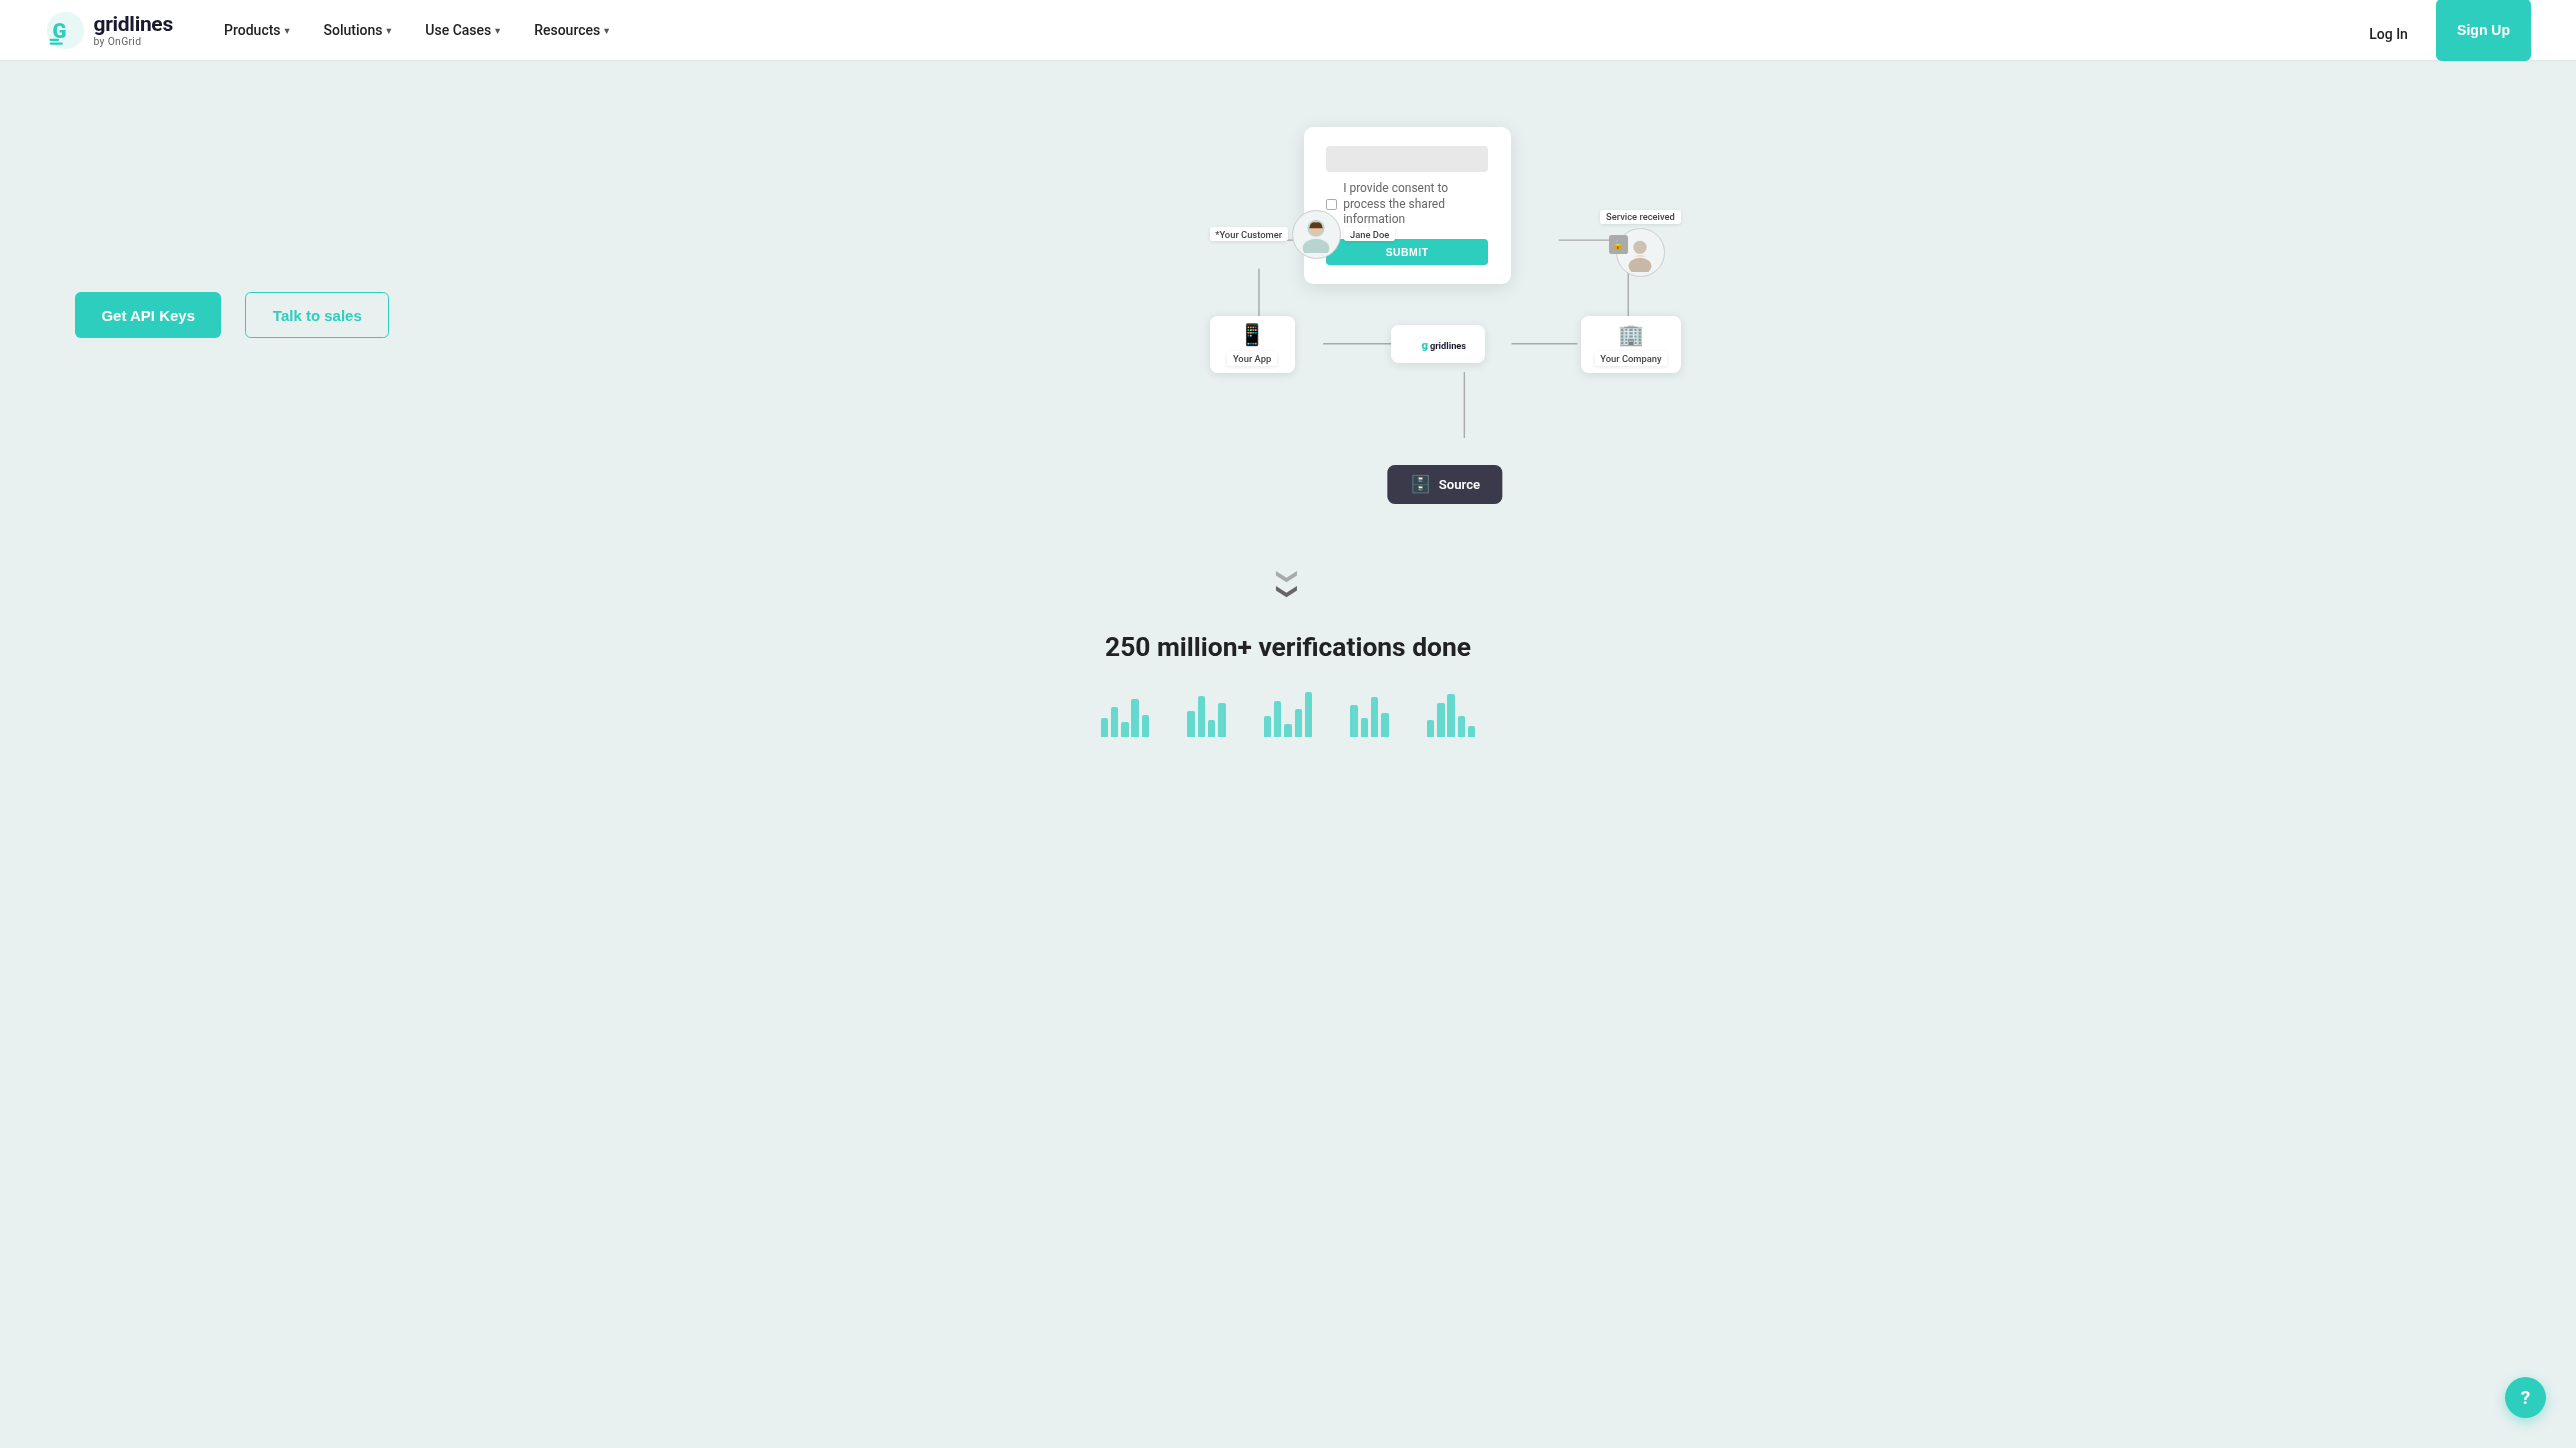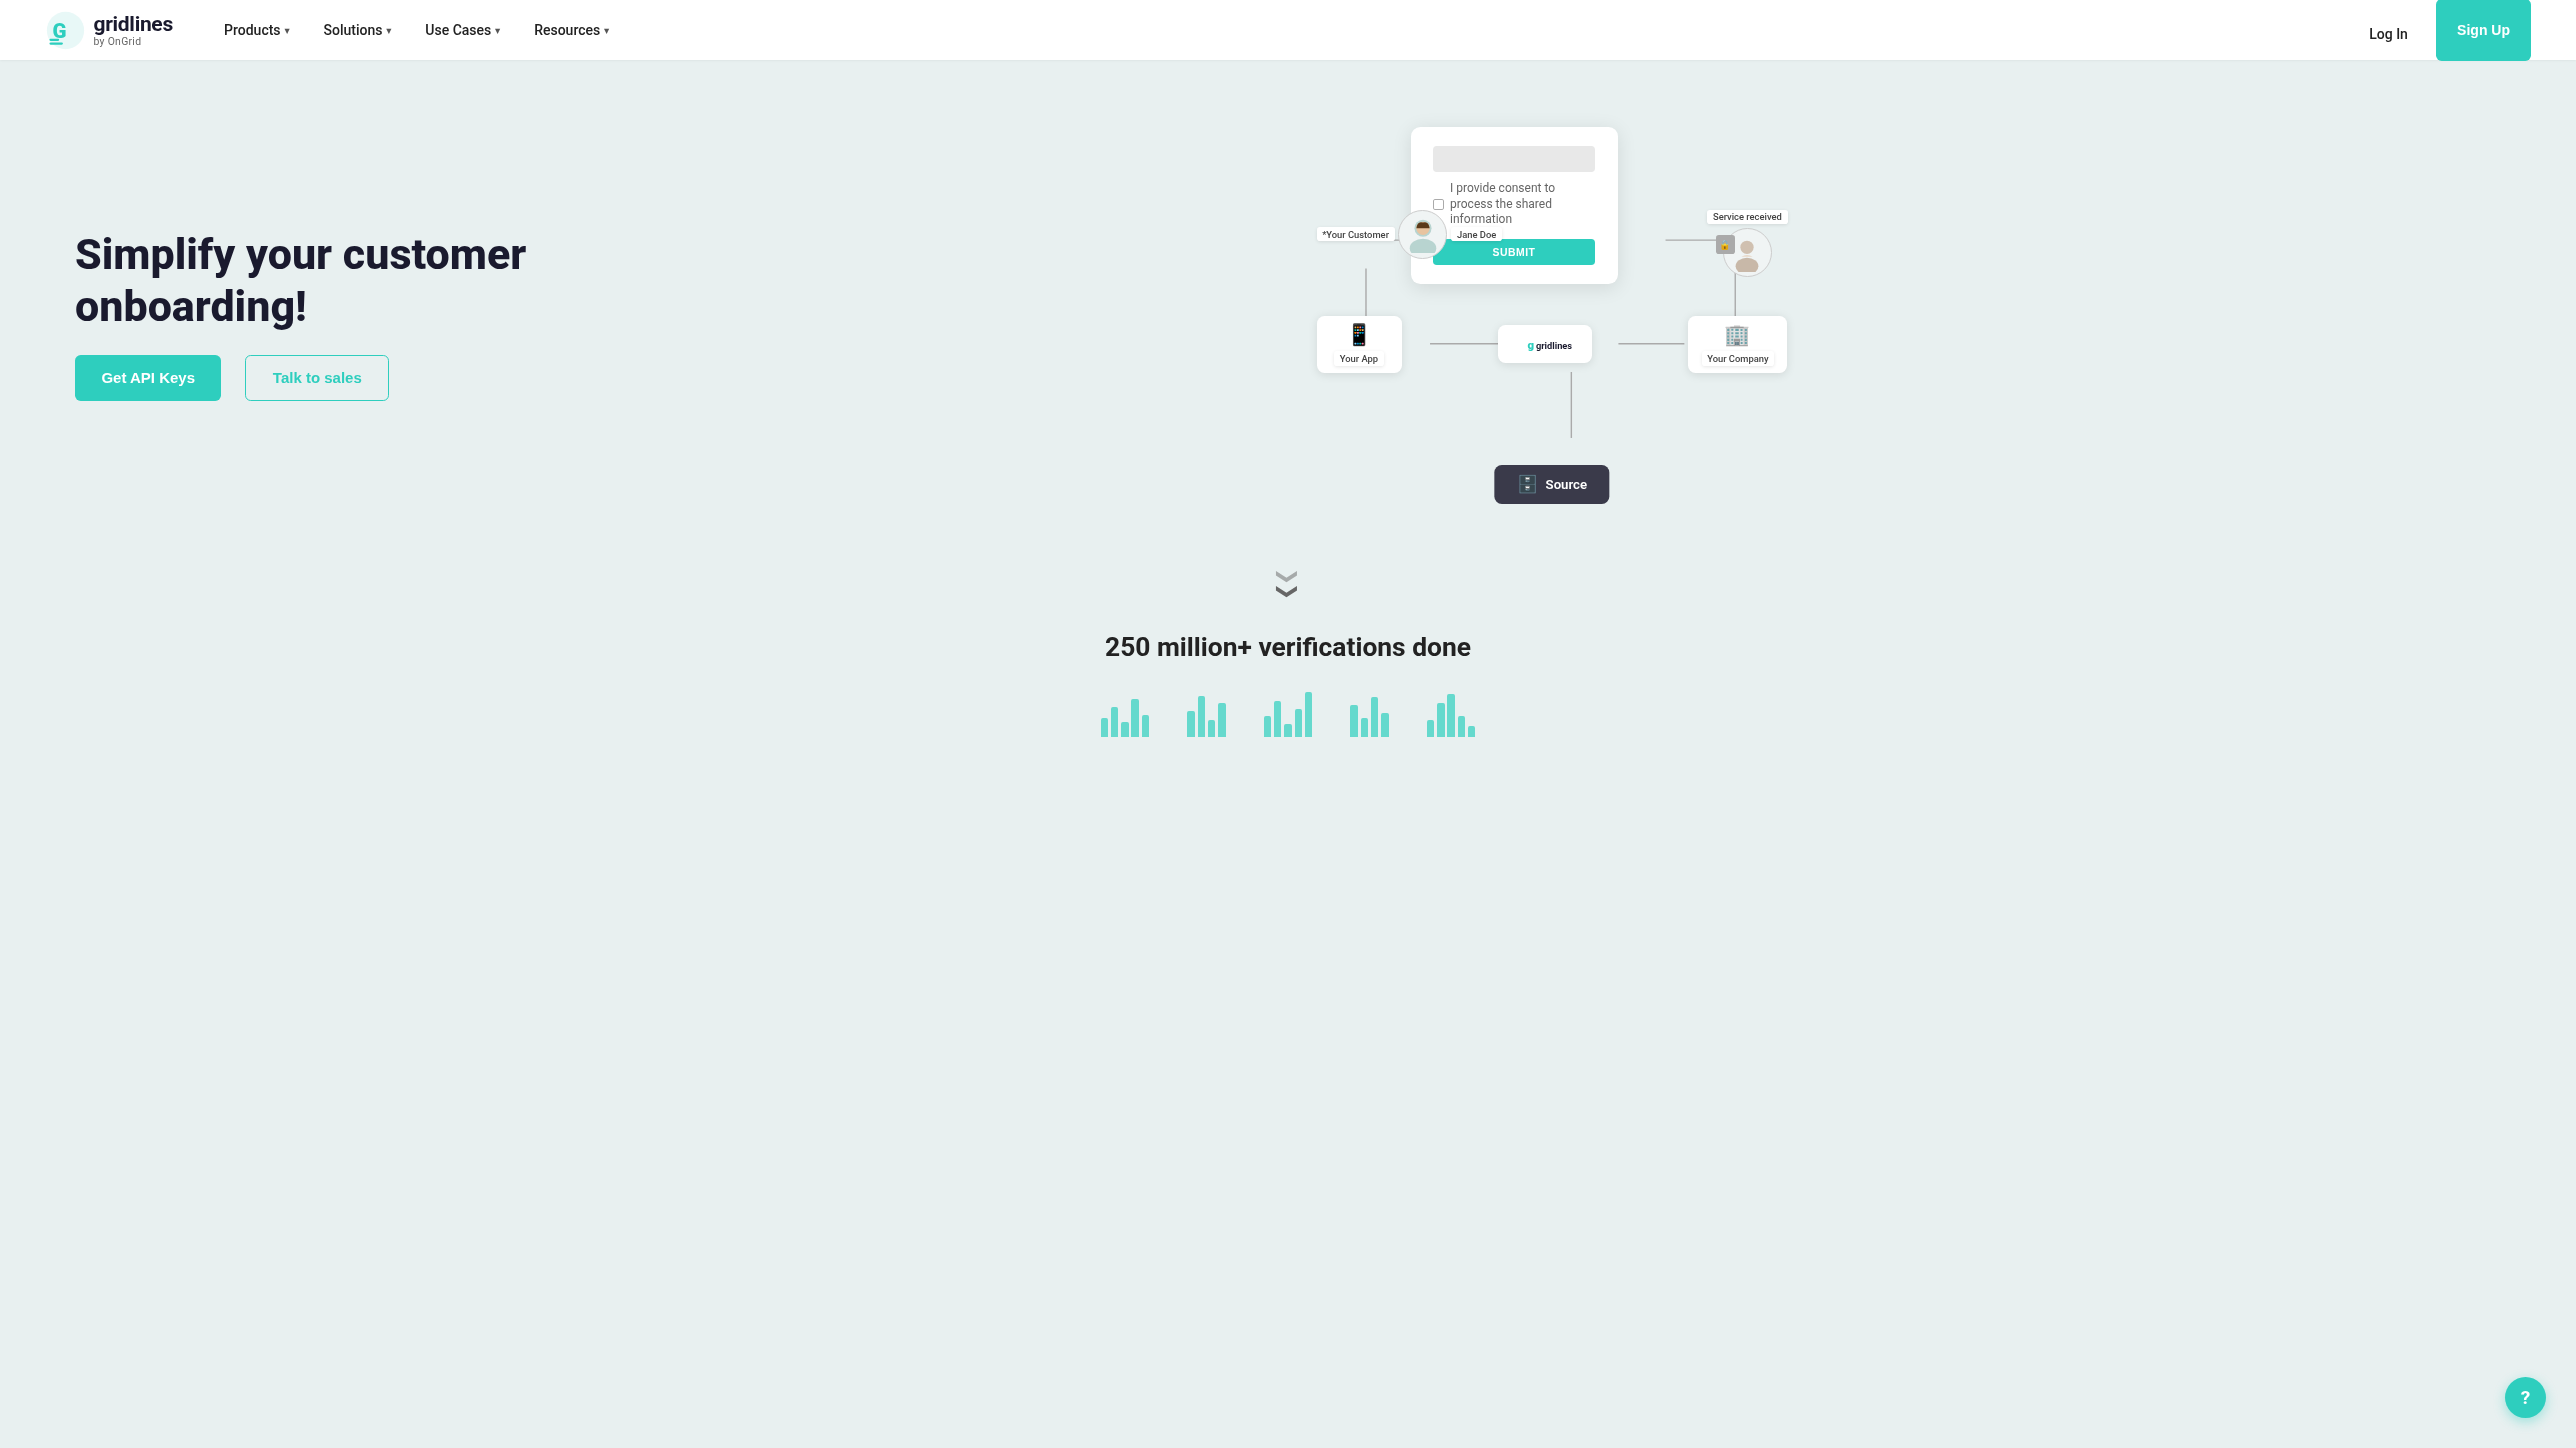--- a/index.html
+++ b/index.html
@@ -479,21 +479,20 @@
   </div>
 
   <div class="navbar-right">
     <span class="btn-login">Log In</span>
     <button class="btn-signup">Sign Up</button>
   </div>
 </nav>
 
 <section class="hero">
   <div class="hero-left">
-    <h1 class="hero-title">Simplify your customer onboarding!</h1>
     <div class="hero-buttons">
       <button class="btn-primary">Get API Keys</button>
       <button class="btn-secondary">Talk to sales</button>
     </div>
   </div>
 
   <div class="hero-right">
     <div class="diagram-container">
 
       <svg class="connector-lines" viewBox="0 0 500 400">

